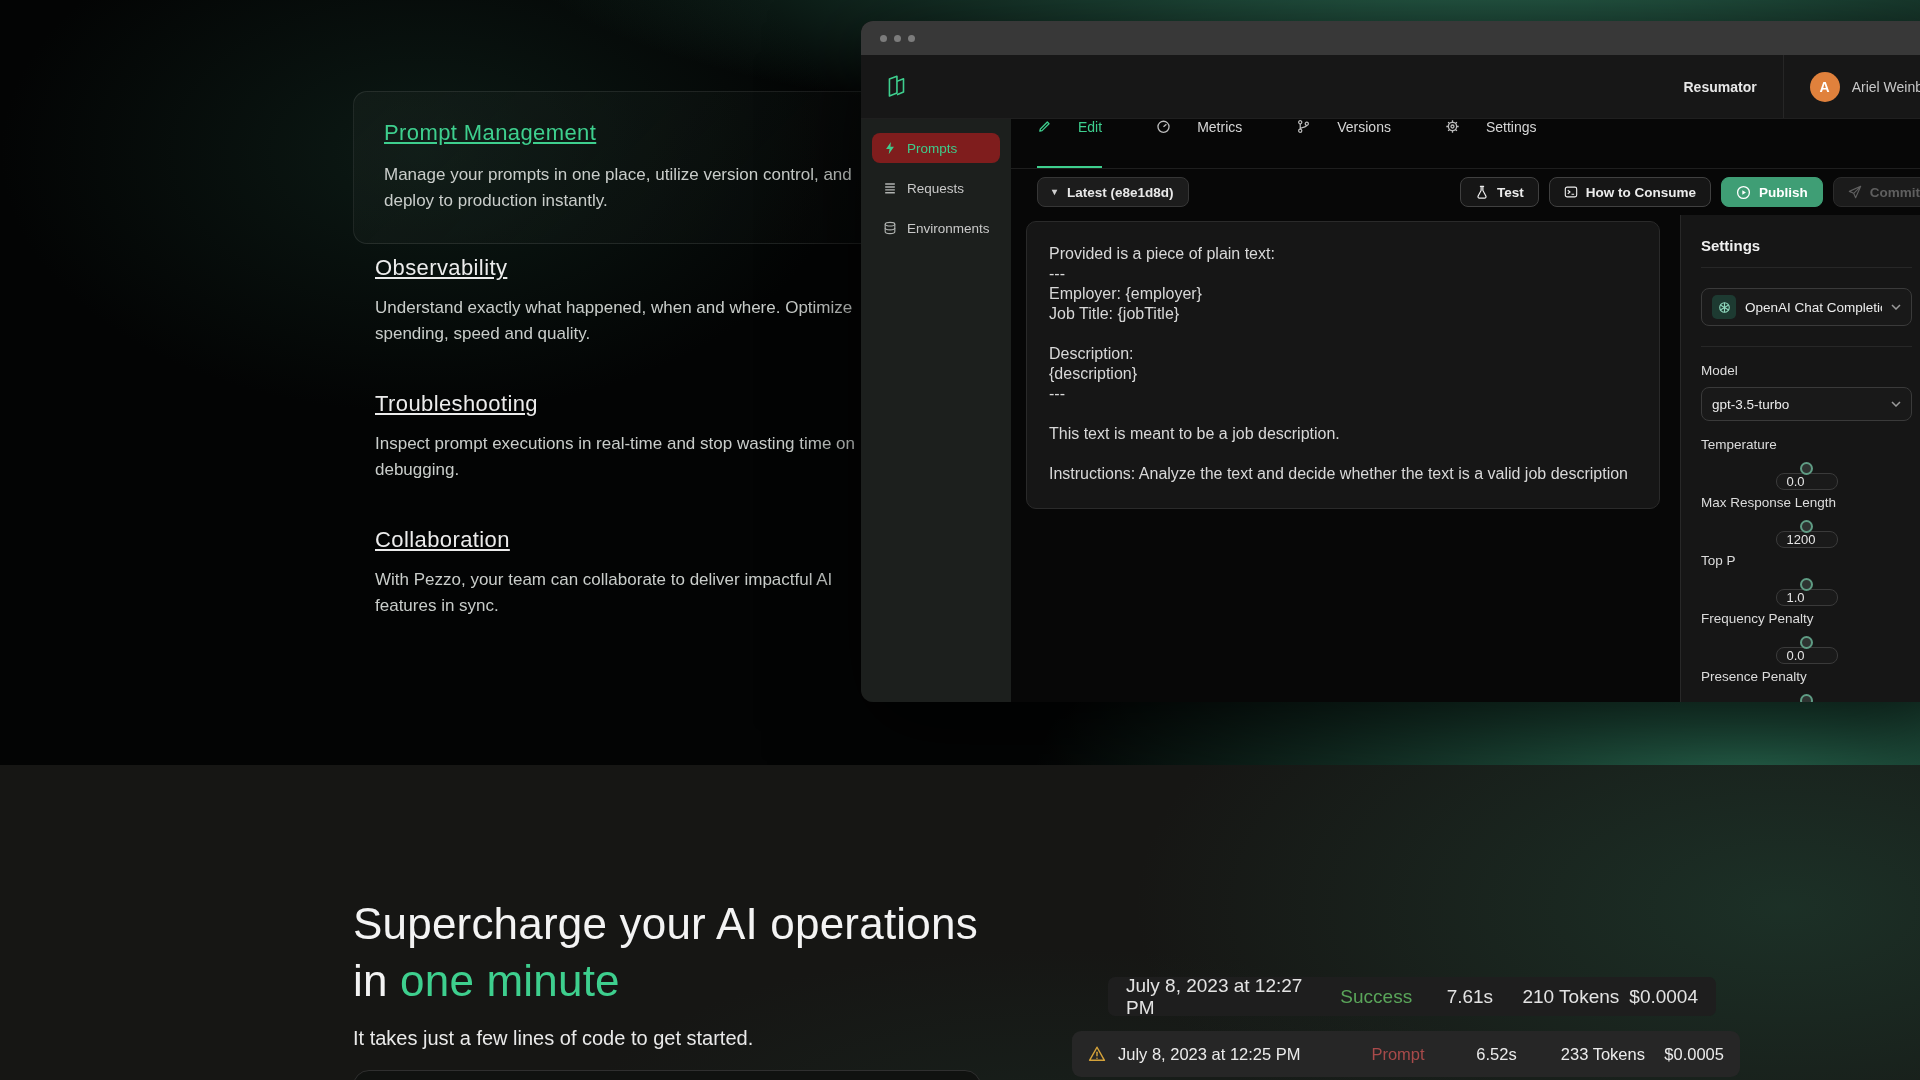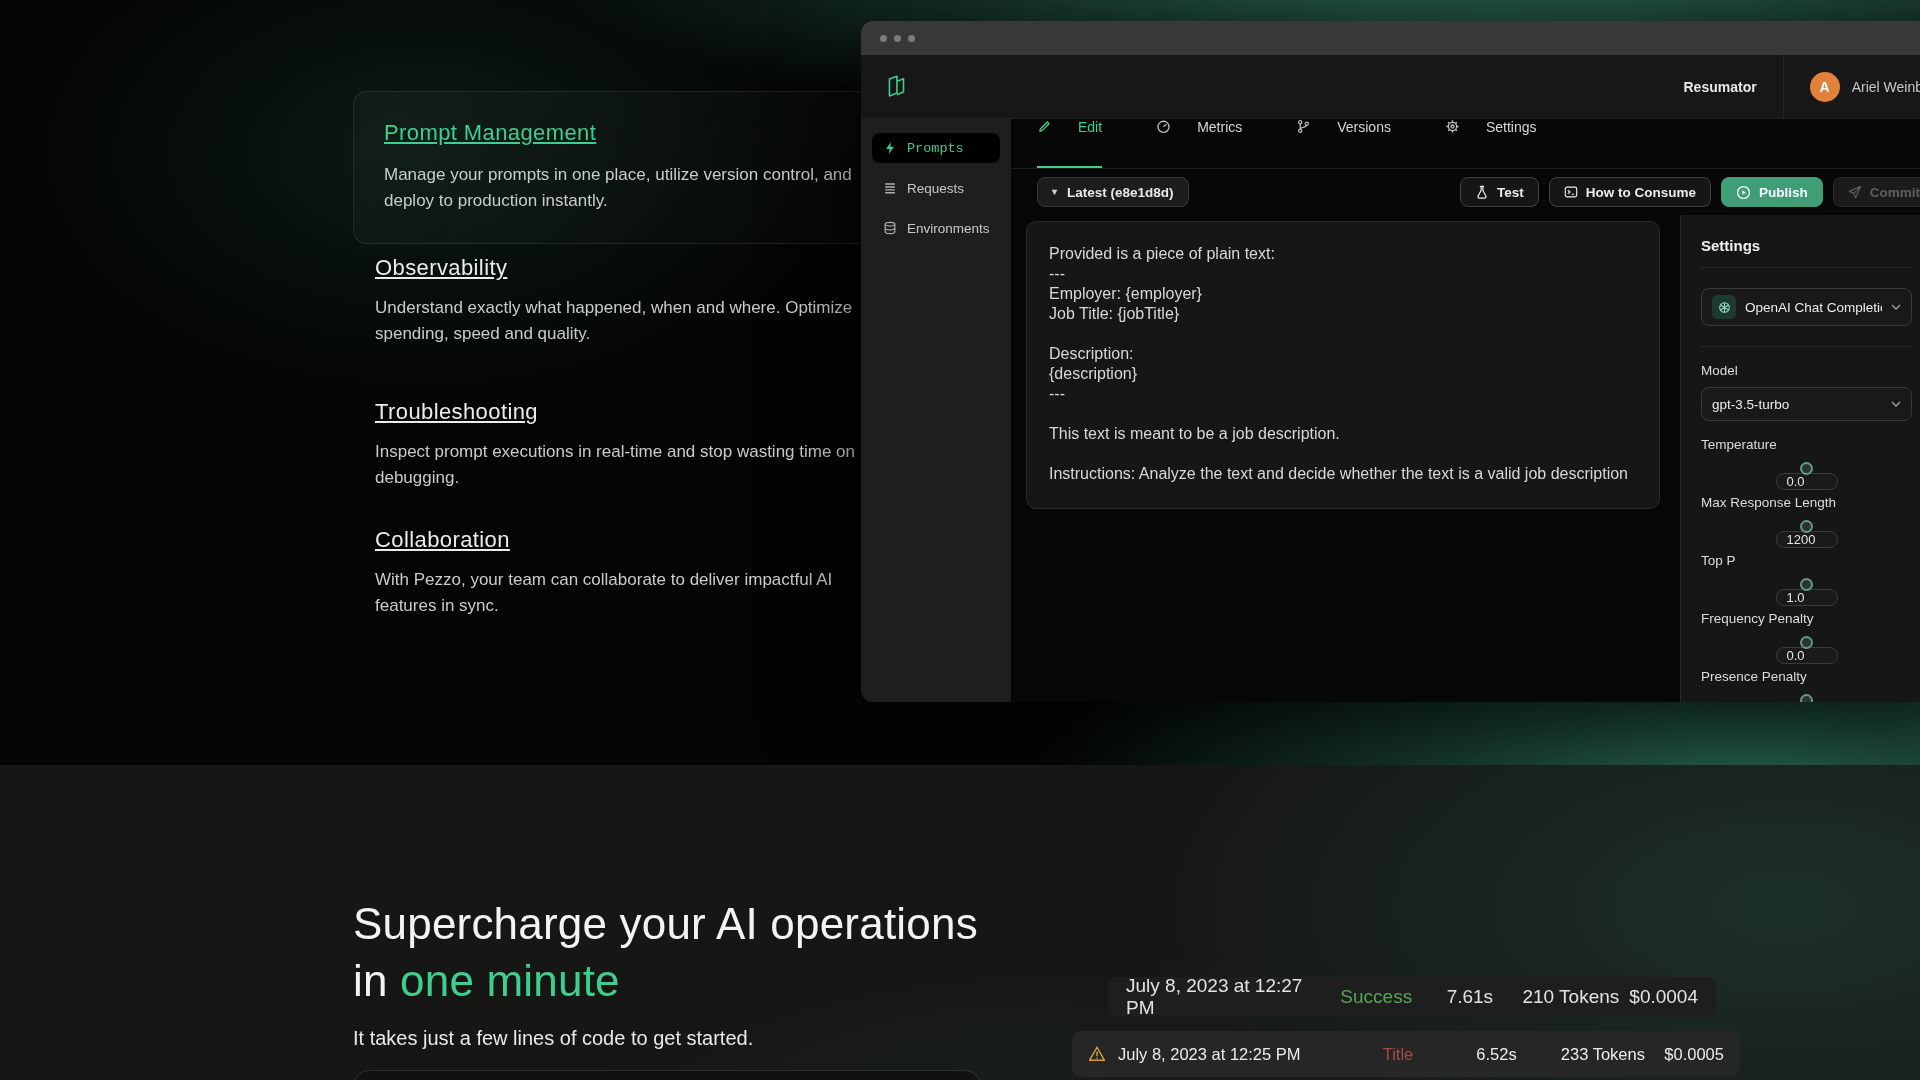--- a/index.html
+++ b/index.html
@@ -20,21 +20,21 @@
   
   .feature-card{
     position:absolute;left:353px;top:91px;width:575px;padding:28px 30px 30px;
     border:1px solid rgba(255,255,255,.09);border-radius:14px;
     background:linear-gradient(135deg, rgba(30,40,35,.38), rgba(12,14,13,.18));
   }
   .feature-title{margin:0;font-size:22px;font-weight:400;letter-spacing:.4px;color:#ececec;text-decoration:underline;}
   .feature-title.accent{color:#3ecf8e;}
   .feature-desc{margin:16px 0 0;font-size:17px;line-height:1.5;color:#c9cdca;max-width:515px;}
   .feature{position:absolute;left:375px;width:505px;}
-  .f1{top:255px;} .f2{top:399px;} .f3{top:527px;}
+  .f1{top:255px;} .f2{top:391px;} .f3{top:527px;}
   .feature .feature-desc{margin-top:14px;}
   
   .window{
     position:absolute;left:861px;top:21px;width:1090px;height:681px;
     border-radius:12px;overflow:hidden;background:#0a0a0a;
     box-shadow:0 30px 90px rgba(0,0,0,.65);display:flex;flex-direction:column;
   }
   .titlebar{height:34px;background:#383838;display:flex;align-items:center;padding-left:19px;gap:7px;flex:0 0 auto;}
   .dot{width:7px;height:7px;border-radius:50%;background:#7c7c7c;}
   .app-header{height:64px;background:#171717;display:flex;align-items:center;padding-left:20px;flex:0 0 auto;border-bottom:1px solid #1f1f1f;}
@@ -42,21 +42,21 @@
   .header-right{margin-left:auto;display:flex;align-items:center;height:100%;}
   .project-name{font-size:14px;color:#e8e8e8;font-weight:bold;margin-right:26px;}
   .header-divider{width:1px;height:100%;background:#262626;}
   .avatar{width:30px;height:30px;border-radius:50%;background:#e0813c;color:#fff;font-size:14px;font-weight:bold;display:flex;align-items:center;justify-content:center;margin-left:26px;flex:0 0 auto;}
   .user-name{font-size:14px;color:#c8c8c8;margin-left:12px;white-space:nowrap;}
   .window-body{flex:1;display:flex;min-height:0;}
   
   .app-sidebar{width:150px;background:#1c1f1d;padding:14px 11px;flex:0 0 auto;}
   .side-item{height:30px;margin-bottom:10px;border-radius:8px;padding:0 11px;display:flex;align-items:center;gap:10px;font-size:13.5px;color:#c9c9c9;cursor:pointer;}
   .side-item .s-icon{color:#b0b3b1;display:flex;}
-  .side-item.active{background:#000000;color:#3fcb8b;font-family:Liberation Mono, monospace;}
+  .side-item.active{background:#7f1d1d;color:#3fcb8b;}
   .side-item.active .s-icon{color:#3fcb8b;}
   
   .app-main{flex:1;display:flex;flex-direction:column;background:#070707;min-width:0;}
   .tabbar{height:50px;display:flex;align-items:stretch;padding-left:26px;gap:54px;border-bottom:1px solid #1e1e1e;flex:0 0 auto;}
   .tab{display:flex;align-items:flex-start;gap:26px;font-size:14px;color:#d6d6d6;border-bottom:2px solid transparent;cursor:pointer;}
   .tab .t-icon{color:#bdbdbd;display:flex;}
   .tab.active{color:#3ecf8e;border-bottom-color:#3ecf8e;}
   .tab.active .t-icon{color:#3ecf8e;}
   .toolbar{height:46px;display:flex;align-items:center;padding:0 16px 0 26px;flex:0 0 auto;}
   .chip{height:30px;display:flex;align-items:center;gap:10px;padding:0 14px;background:#1c1c1c;border:1px solid #363636;border-radius:8px;font-size:13.5px;font-weight:bold;color:#e8e8e8;cursor:pointer;}
@@ -409,20 +409,20 @@
 
     <div class="log-row log-row-2">
       <span class="warn-wrap">
         <svg width="18" height="18" viewBox="0 0 16 16" stroke="currentColor" stroke-width="1.3" fill="none" stroke-linejoin="round">
           <path d="M8 2 L14.6 13.6 H1.4 Z"></path>
           <path d="M8 6.4 V9.6" stroke-linecap="round"></path>
           <circle cx="8" cy="11.7" r="0.7" fill="currentColor" stroke="none"></circle>
         </svg>
       </span>
       <span class="log-date">July 8, 2023 at 12:25 PM</span>
-      <span class="log-status error">Title</span>
+      <span class="log-status error">Prompt</span>
       <span class="log-duration">6.52s</span>
       <span class="log-tokens">233 Tokens</span>
       <span class="log-cost">$0.0005</span>
     </div>
   </section>
 
 </div>
 
 </body></html>

